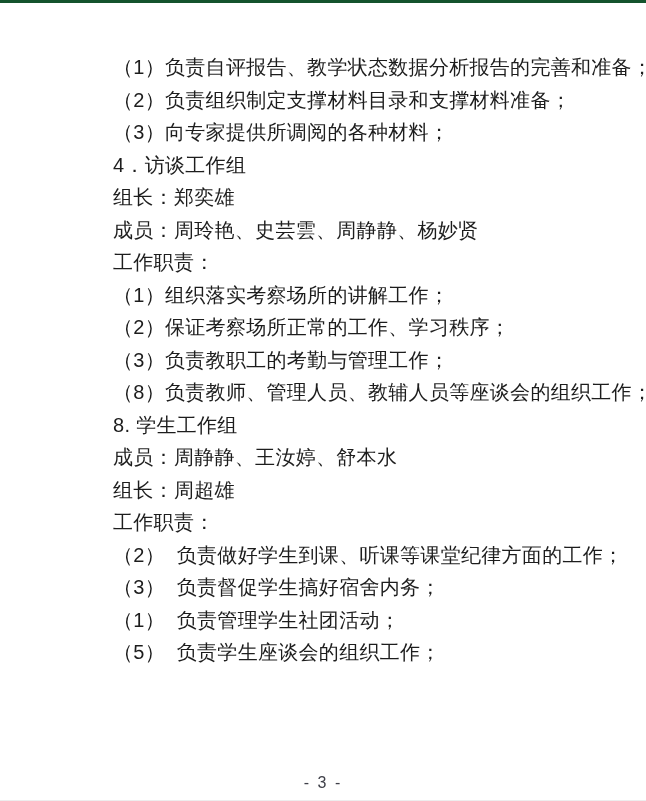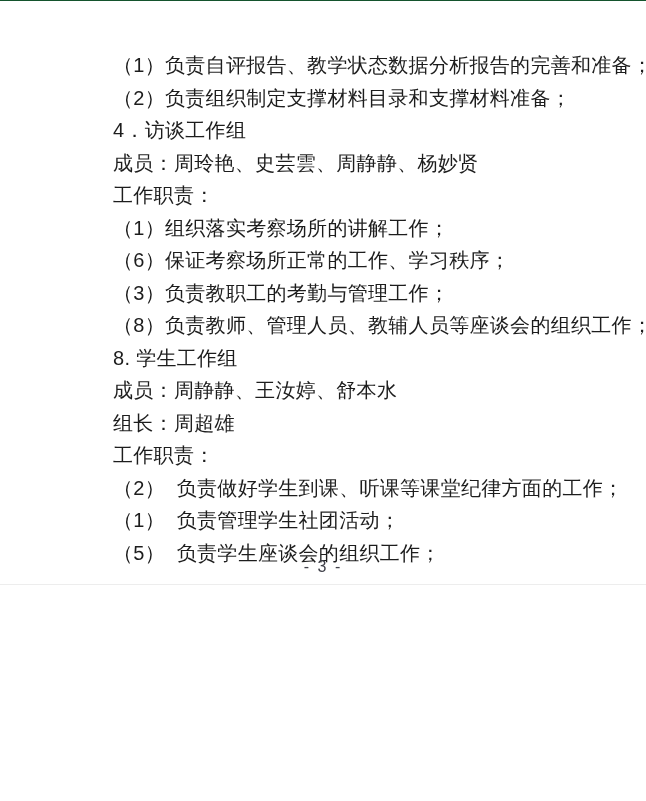--- a/index.html
+++ b/index.html
@@ -12,23 +12,23 @@
   body {
     width: 646px;
     height: 801px;
     background: var(--page-bg);
     font-family: "Liberation Sans", sans-serif;
     overflow: hidden;
   }
   .page {
     position: relative;
     width: 646px;
-    height: 585px;
+    height: 801px;
     background: var(--page-bg);
-    border-top: 1px solid #14532d;
+    border-top: 3px solid #14532d;
     border-bottom: 1px solid #ededed;
     overflow: hidden;
   }
   .text-block {
     padding: 48px 0 0 80px;
     width: 646px;
     color: var(--text-color);
     font-size: 20px;
     line-height: 32.5px;
   }
@@ -51,34 +51,37 @@
   }
 </style>
 </head>
 <body>
 
 <main class="page">
   <section class="text-block">
 
     <p class="para">（1）负责自评报告、教学状态数据分析报告的完善和准备；</p>
     <p class="para">（2）负责组织制定支撑材料目录和支撑材料准备；</p>
+    <p class="para">（3）向专家提供所调阅的各种材料；</p>
 
     <p class="para">4．访谈工作组</p>
+    <p class="para">组长：郑奕雄</p>
     <p class="para">成员：周玲艳、史芸雲、周静静、杨妙贤</p>
     <p class="para">工作职责：</p>
     <p class="para">（1）组织落实考察场所的讲解工作；</p>
-    <p class="para">（6）保证考察场所正常的工作、学习秩序；</p>
+    <p class="para">（2）保证考察场所正常的工作、学习秩序；</p>
     <p class="para">（3）负责教职工的考勤与管理工作；</p>
     <p class="para">（8）负责教师、管理人员、教辅人员等座谈会的组织工作；</p>
 
     <p class="para">8. 学生工作组</p>
     <p class="para">成员：周静静、王汝婷、舒本水</p>
     <p class="para">组长：周超雄</p>
     <p class="para">工作职责：</p>
     <p class="para">（2）  负责做好学生到课、听课等课堂纪律方面的工作；</p>
+    <p class="para">（3）  负责督促学生搞好宿舍内务；</p>
     <p class="para">（1）  负责管理学生社团活动；</p>
     <p class="para">（5）  负责学生座谈会的组织工作；</p>
 
   </section>
 
   <footer class="page-footer">
     <span>- 3 -</span>
   </footer>
 </main>
 

